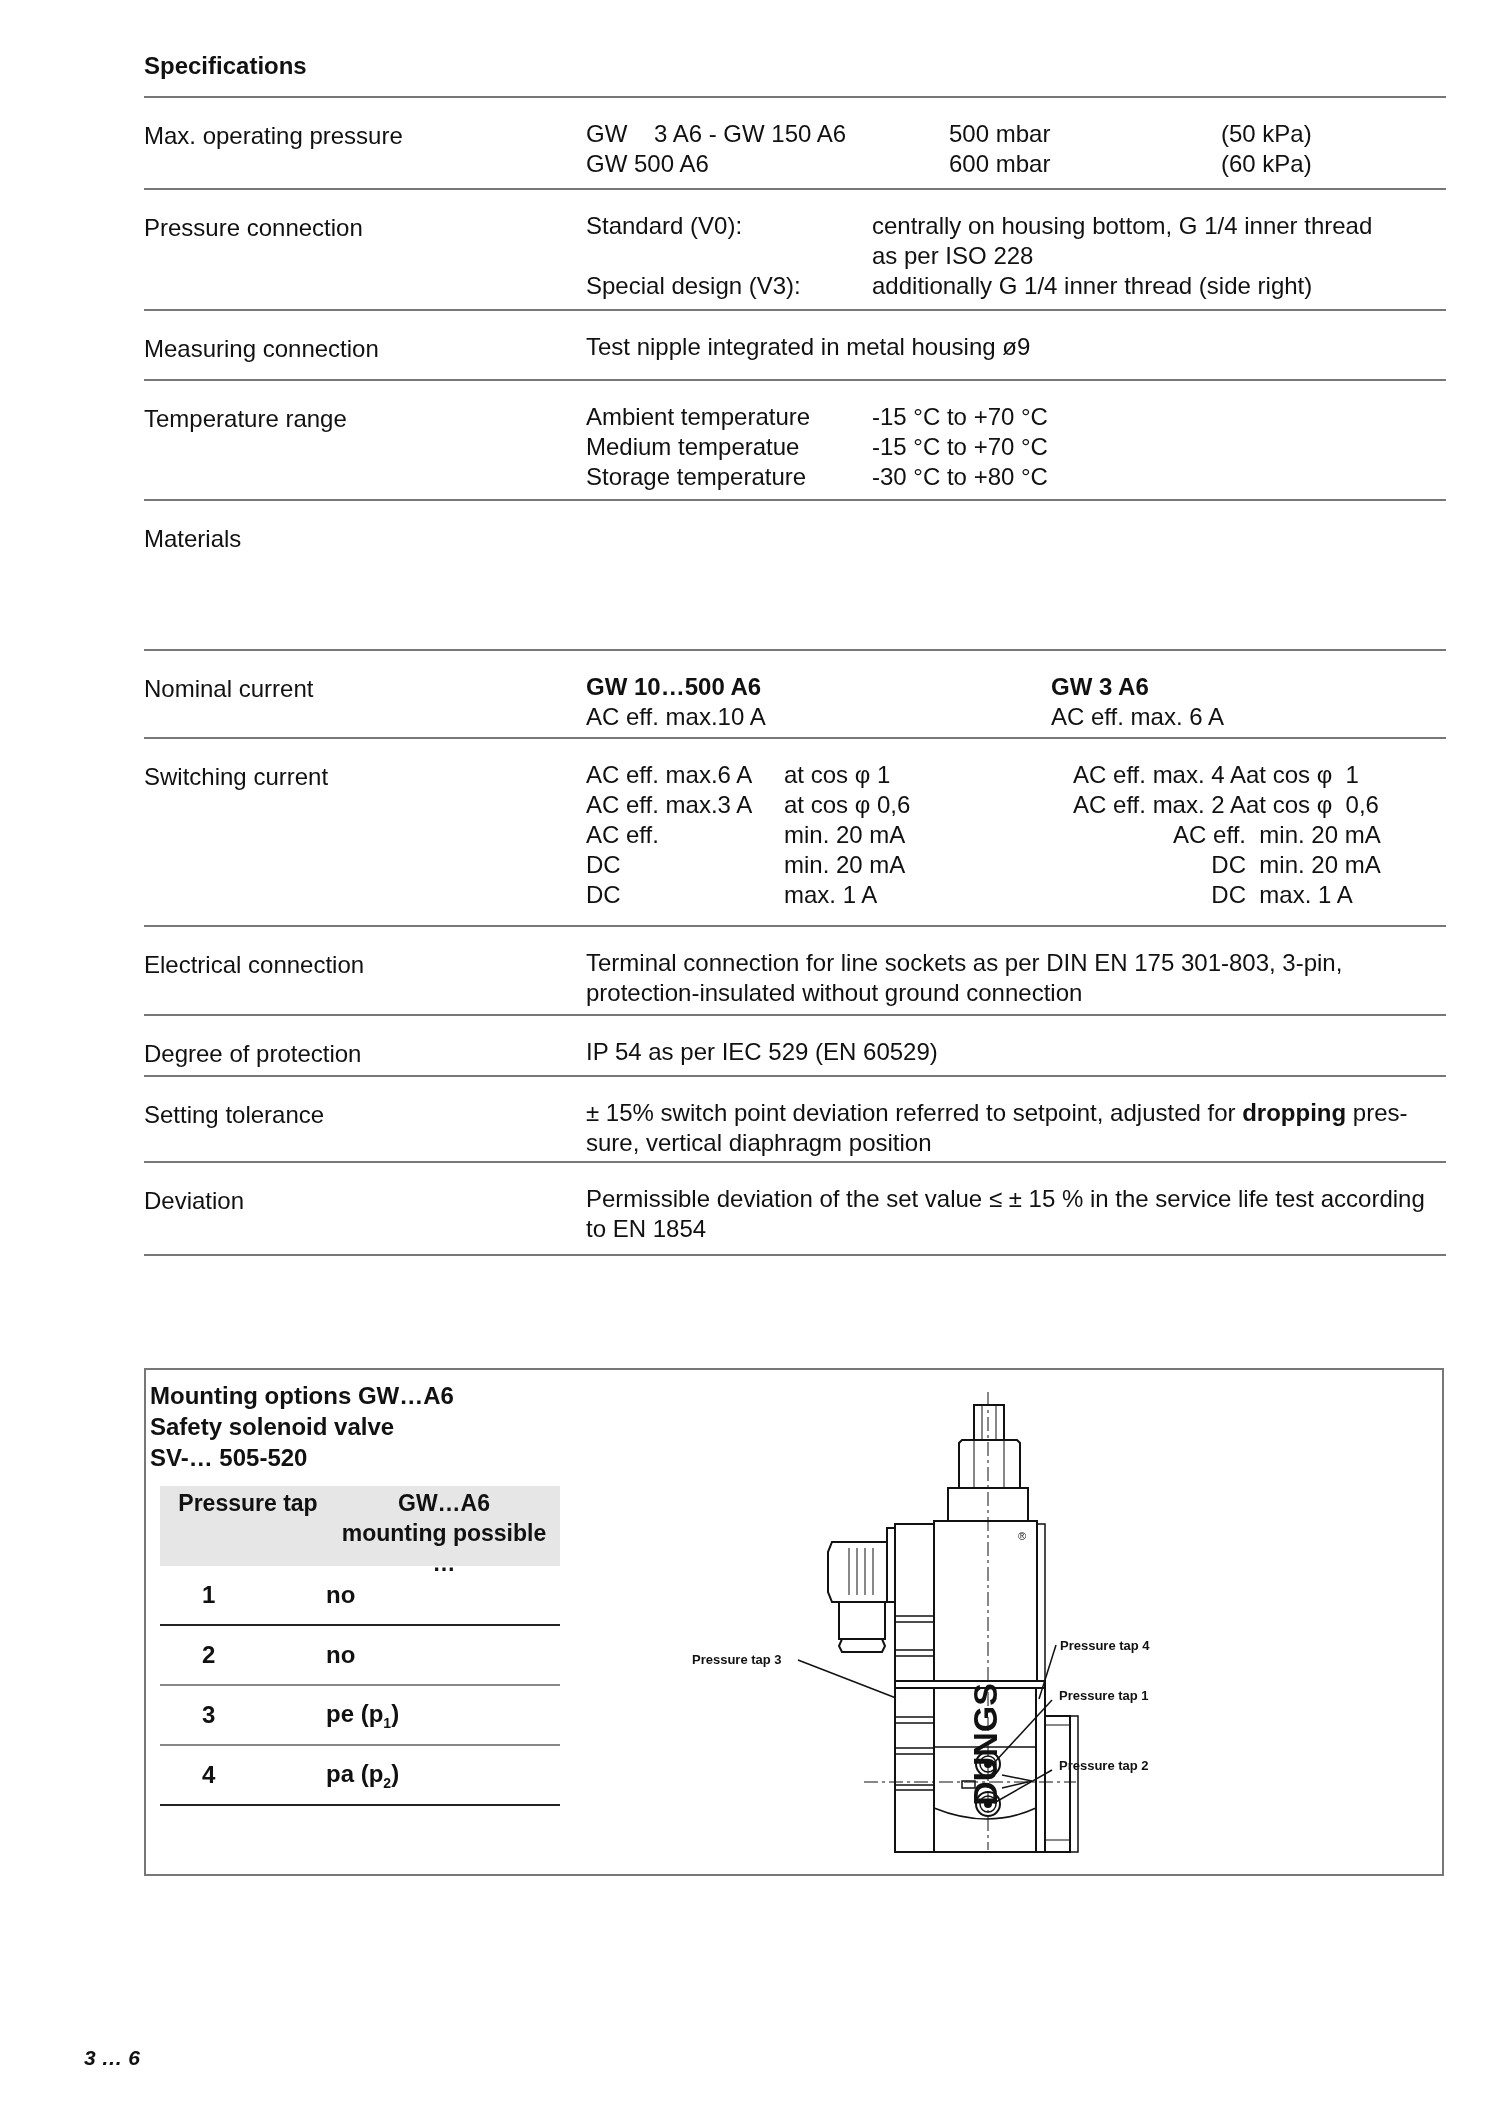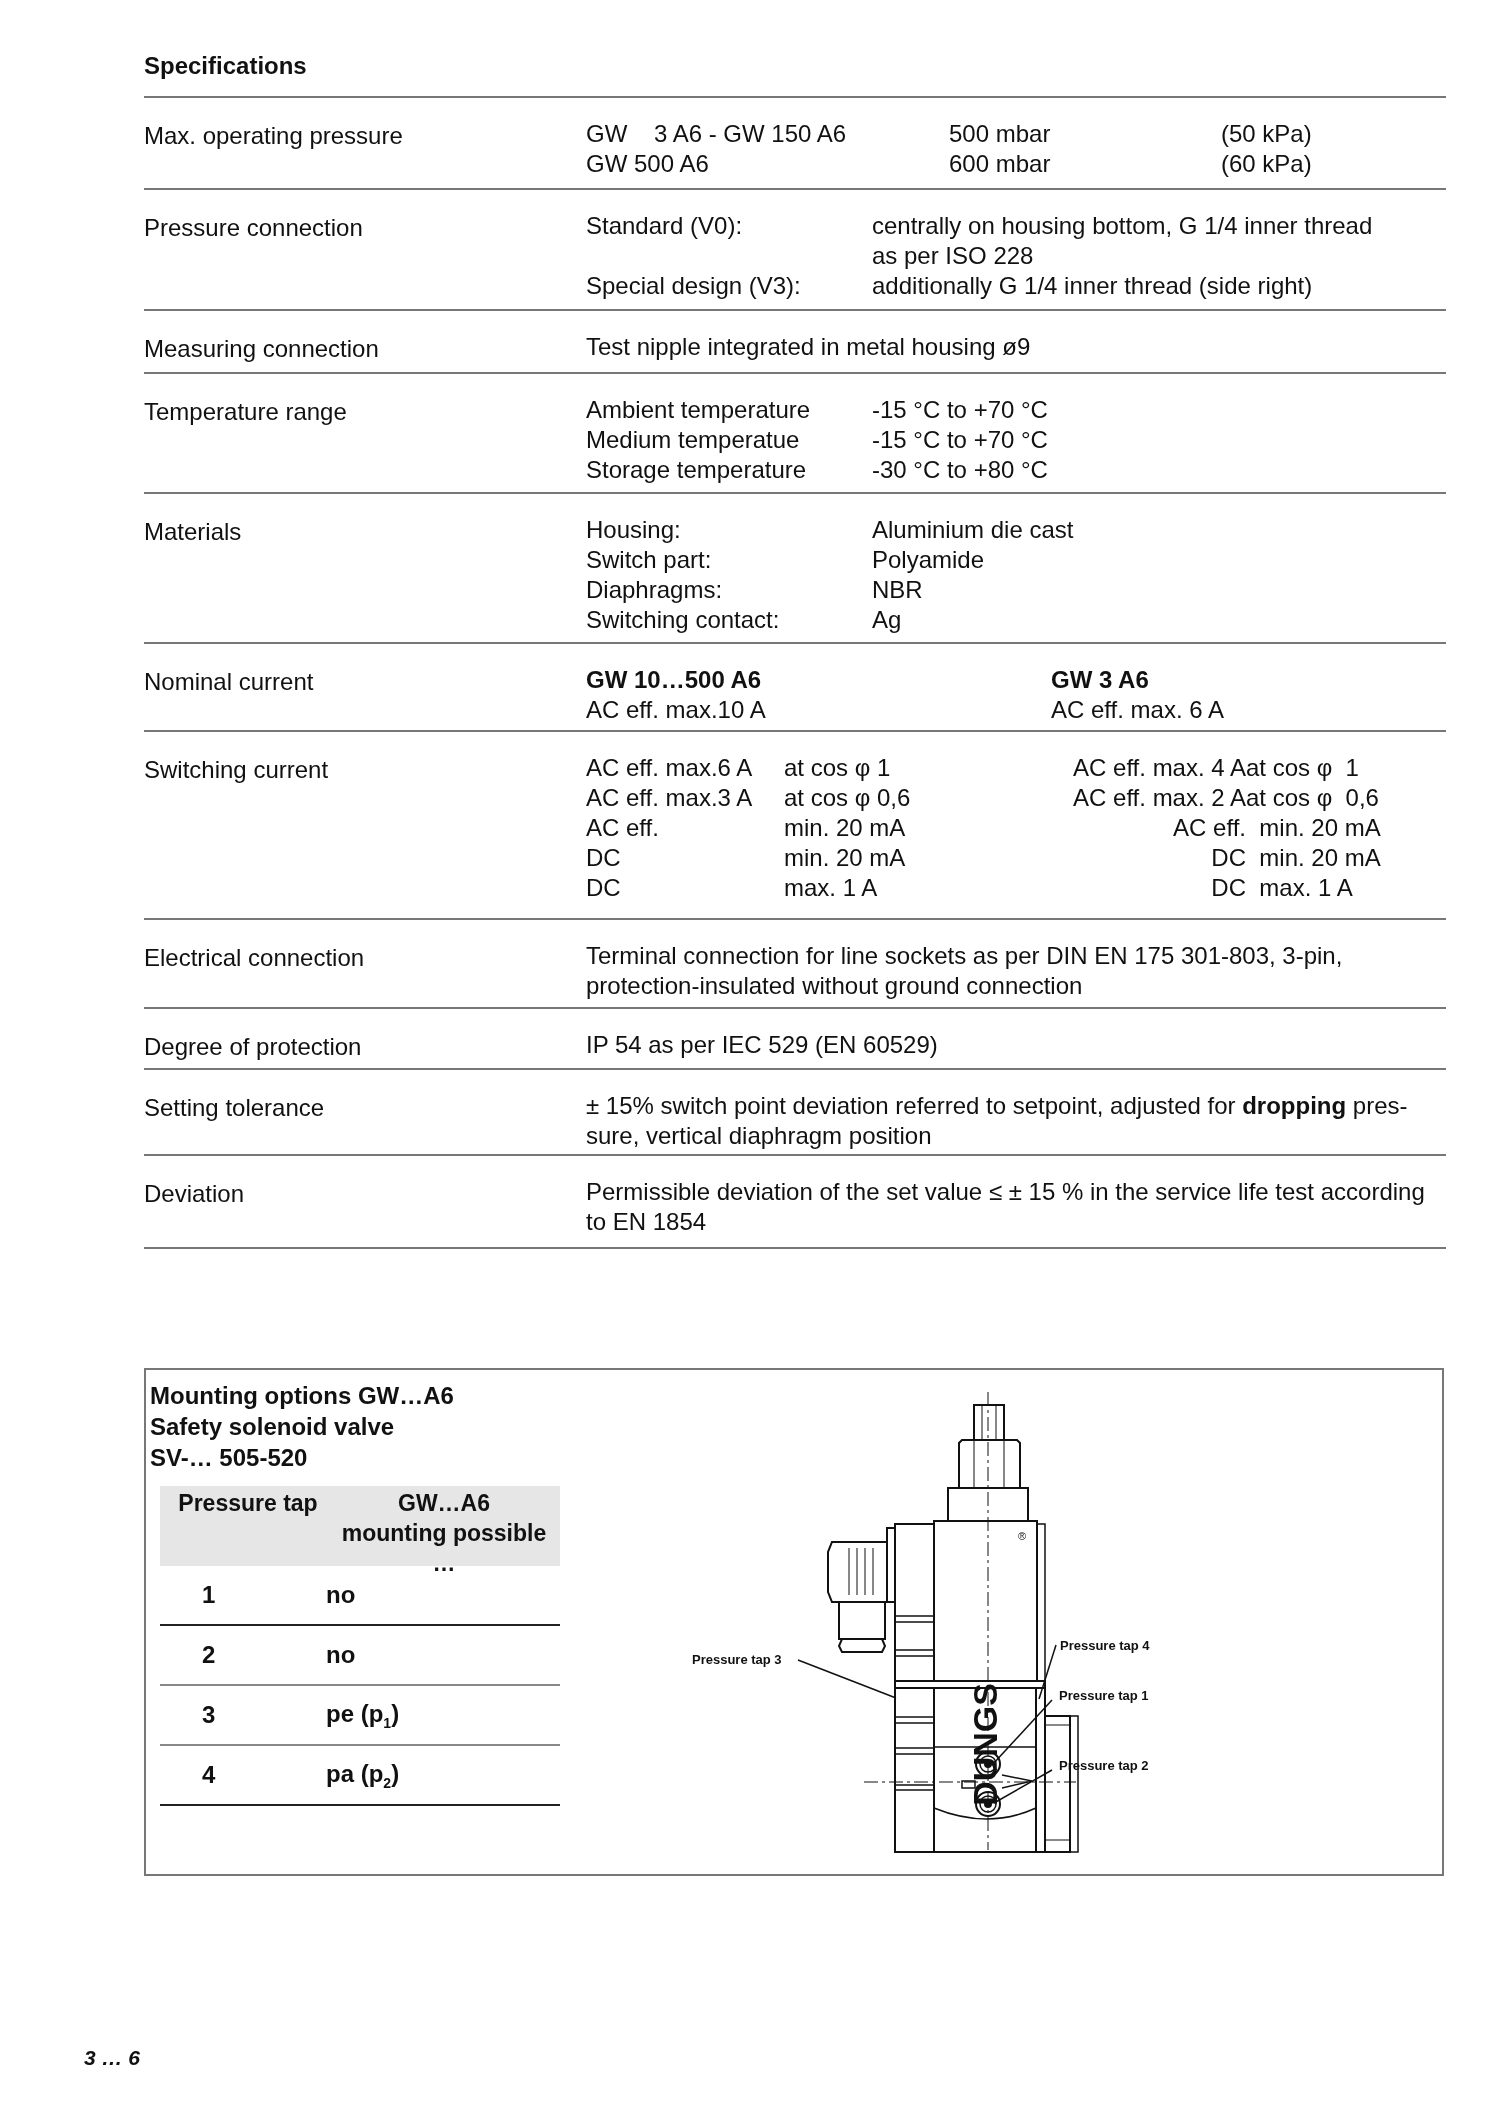--- a/index.html
+++ b/index.html
@@ -70,21 +70,21 @@
             <span class="c1"></span>
             <span>as per ISO 228</span>
           </div>
         <div class="line">
             <span class="c1">Special design (V3):</span>
             <span>additionally G 1/4 inner thread (side right)</span>
           </div>
       </div>
     </div>
 
-    <div class="row" style="height:63px">
+    <div class="row" style="height:70px">
       <div class="label">Measuring connection</div>
       <div class="content">Test nipple integrated in metal housing ø9</div>
     </div>
 
     <div class="row" style="height:120px">
       <div class="label">Temperature range</div>
       <div class="content">
         <div class="line">
             <span class="c1">Ambient temperature</span>
             <span>-15 °C to +70 °C</span>
@@ -95,38 +95,20 @@
           </div>
         <div class="line">
             <span class="c1">Storage temperature</span>
             <span>-30 °C to +80 °C</span>
           </div>
       </div>
     </div>
 
     <div class="row" style="height:150px">
       <div class="label">Materials</div>
-      <div class="content">
-        <div class="line">
-            <span class="c1">Housing:</span>
-            <span>Aluminium die cast</span>
-          </div>
-        <div class="line">
-            <span class="c1">Switch part:</span>
-            <span>Polyamide</span>
-          </div>
-        <div class="line">
-            <span class="c1">Diaphragms:</span>
-            <span>NBR</span>
-          </div>
-        <div class="line">
-            <span class="c1">Switching contact:</span>
-            <span>Ag</span>
-          </div>
-      </div>
     </div>
 
 
     <div class="row" style="height:88px">
       <div class="label">Nominal current</div>
       <div class="content">
         <div class="line">
             <span class="half b">GW 10…500 A6</span>
             <span class="b">GW 3 A6</span>
           </div>

